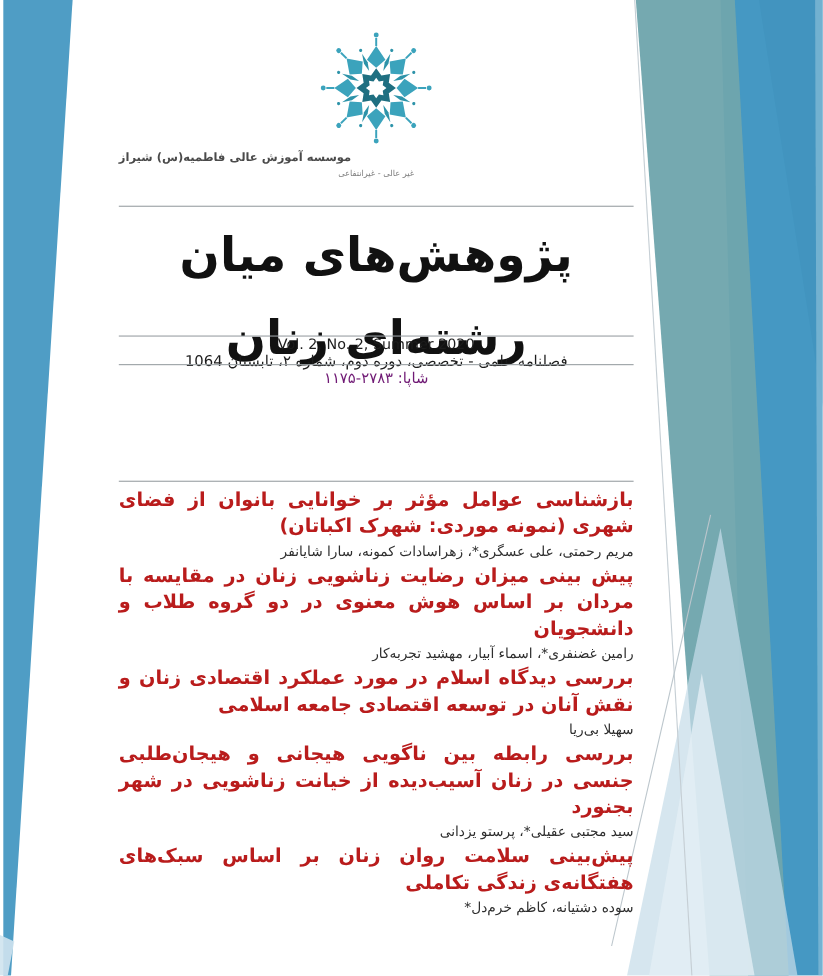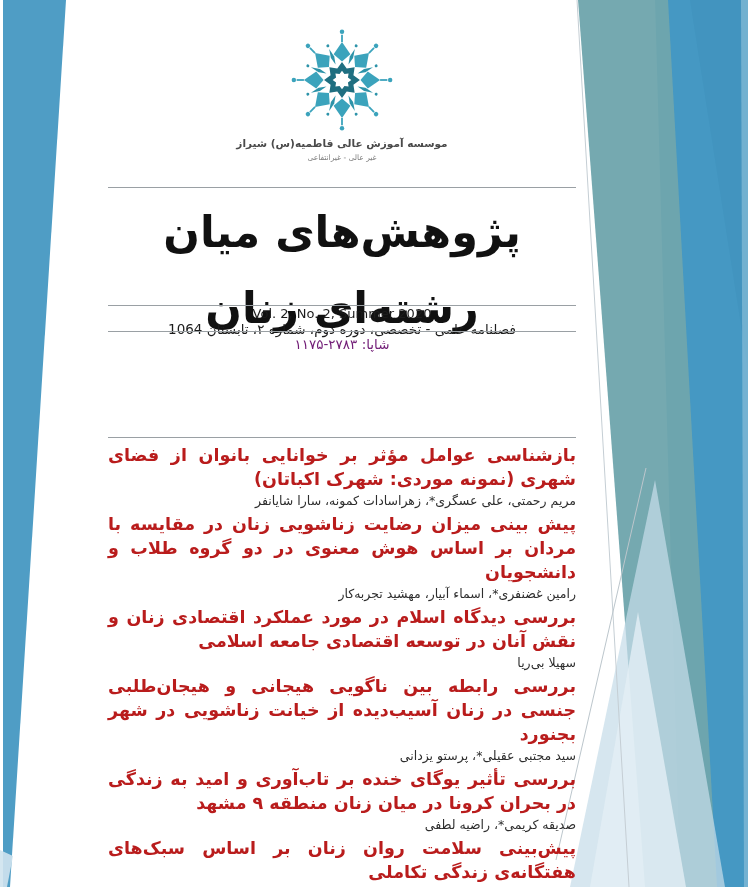--- a/index.html
+++ b/index.html
@@ -2,21 +2,21 @@
 <html lang="fa"><head>
 <meta charset="utf-8">
 <style>
   html,body{margin:0;padding:0;background:#fff;}
   .page{position:relative;width:748px;height:887px;background:#ffffff;overflow:hidden;
         font-family:"DejaVu Sans","Liberation Sans",sans-serif;}
   .decor{position:absolute;left:0;top:0;z-index:0;}
   .content{position:absolute;left:108px;top:0;width:468px;height:887px;z-index:1;}
 
   .logo-wrap{position:absolute;top:24px;left:50%;transform:translateX(-50%);width:112px;text-align:center;}
-  .inst-name{position:absolute;top:137px;left:0;width:100%;text-align:center;
+  .inst-name{position:absolute;top:137px;left:0;width:100%;text-align:left;
              font-size:10.5px;font-weight:bold;color:#4a4a4a;direction:rtl;}
   .inst-sub{position:absolute;top:153px;left:0;width:100%;text-align:center;
             font-size:7.5px;color:#7d7d7d;direction:rtl;}
 
   .rule{position:absolute;left:0;width:100%;border-top:1px solid #9aa0a4;height:0;}
   .rule1{top:187px;} .rule2{top:305px;} .rule3{top:331px;} .rule4{top:437px;}
 
   .title-fa{position:absolute;top:194px;left:0;width:100%;height:76px;direction:rtl;
             text-align:center;font-size:43px;font-weight:bold;color:#111;line-height:76px;
             letter-spacing:-1px;}
@@ -111,23 +111,19 @@
       </div>
       <div class="article">
         <div class="a-title">بررسی دیدگاه اسلام در مورد عملکرد اقتصادی زنان و نقش آنان در توسعه اقتصادی جامعه اسلامی</div>
         <div class="a-authors">سهیلا بی‌ریا</div>
       </div>
       <div class="article">
         <div class="a-title">بررسی رابطه بین ناگویی هیجانی و هیجان‌طلبی جنسی در زنان آسیب‌دیده از خیانت زناشویی در شهر بجنورد</div>
         <div class="a-authors">سید مجتبی عقیلی*، پرستو یزدانی</div>
       </div>
       <div class="article">
-        <div class="a-title">بررسی تأثیر یوگای خنده بر تاب‌آوری و امید به زندگی در بحران کرونا در میان زنان منطقه ۹ مشهد</div>
-        <div class="a-authors">صدیقه کریمی*، راضیه لطفی</div>
-      </div>
-      <div class="article">
         <div class="a-title">پیش‌بینی سلامت روان زنان بر اساس سبک‌های هفتگانه‌ی زندگی تکاملی</div>
         <div class="a-authors">سوده دشتیانه، کاظم خرم‌دل*</div>
       </div>
     </div>
 
   </div>
 </div>
 
 </body></html>

